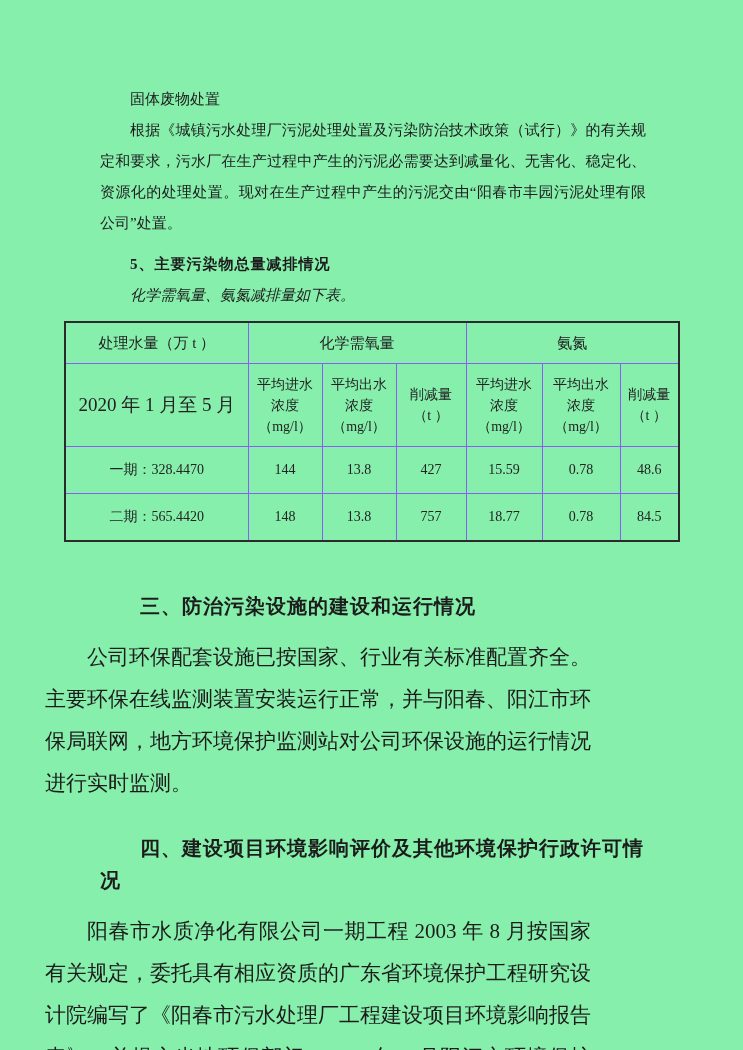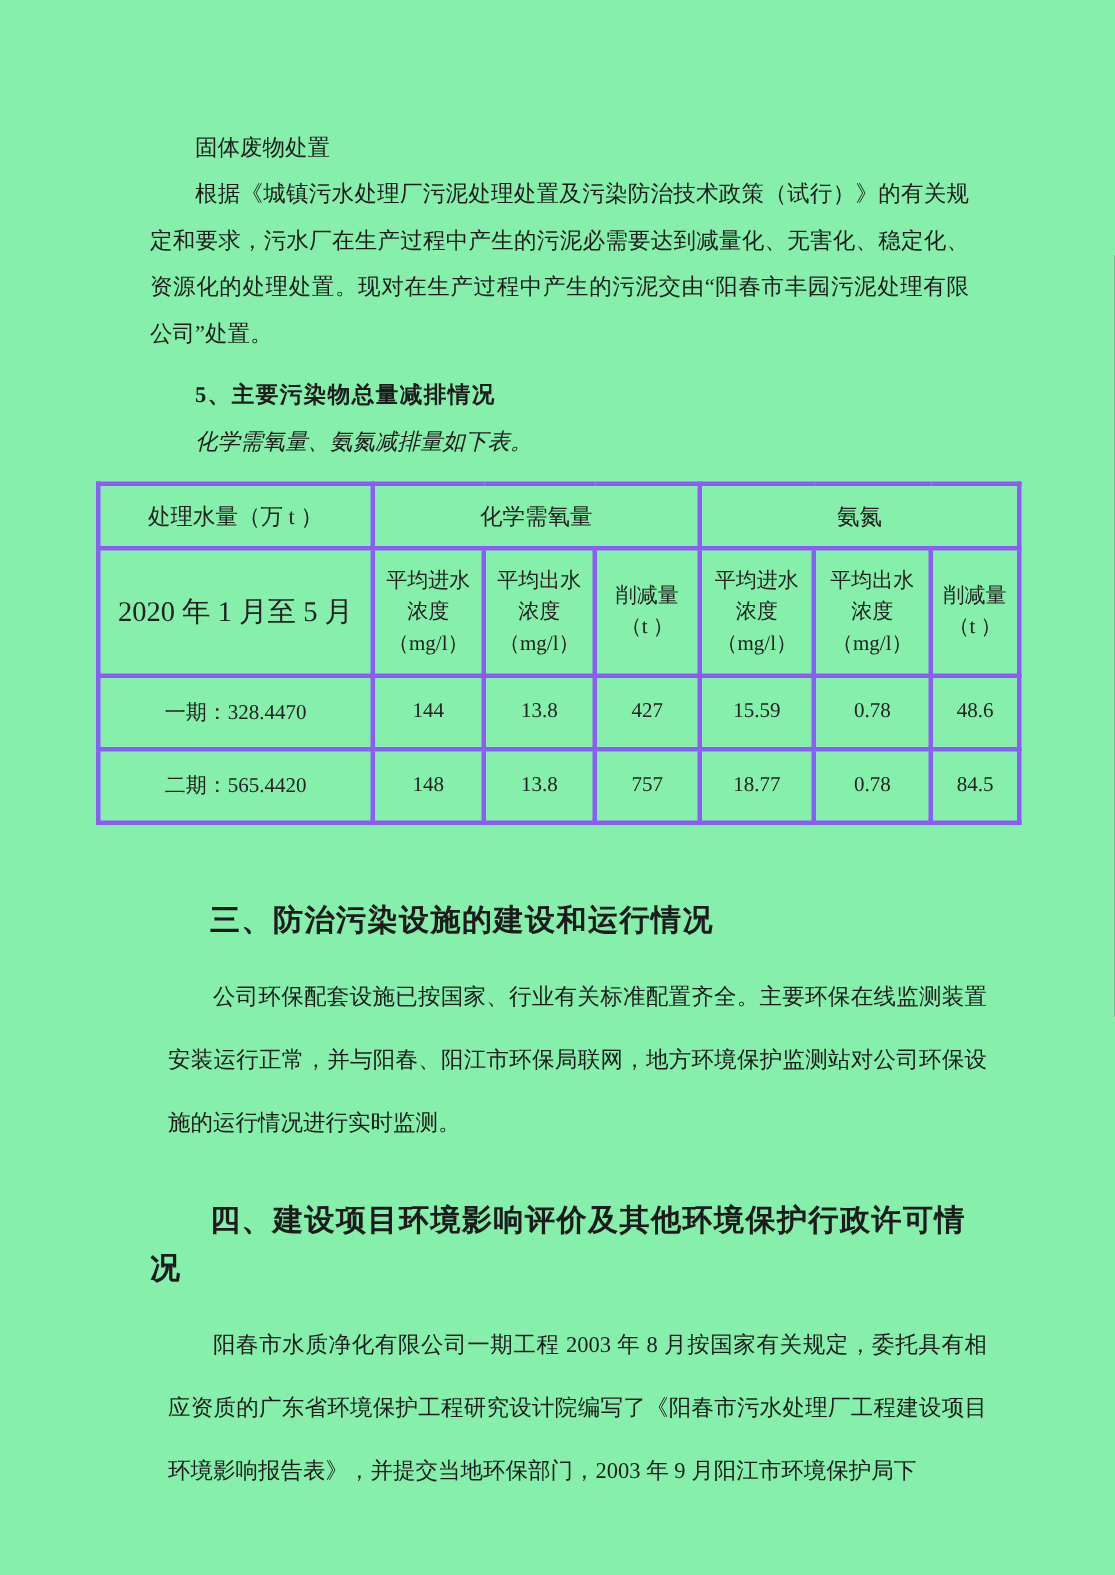--- a/index.html
+++ b/index.html
@@ -36,43 +36,43 @@
     width: 614px;
     margin: 10px 0 0 64px;
     border-collapse: collapse;
     table-layout: fixed;
     border: 2px solid #2b2b2b;
     font-size: 14px;
     text-align: center;
     color: #222;
   }
   table.data-table td {
-    border: 3px solid #8b5cf6;
+    border: 1px solid #8b5cf6;
     padding: 0 2px;
     vertical-align: middle;
   }
   tr.row-group td   { height: 40px; font-size: 15px; }
   tr.row-sub td     { height: 82px; }
   tr.row-data td    { height: 46px; }
   td.pre            { white-space: pre-line; line-height: 21px; }
   td.period-cell    { font-size: 19px; }
   .big-heading {
     width: 546px;
     margin: 48px 16px 0 100px;
     font-size: 20px;
     line-height: 32px;
     font-weight: bold;
     text-indent: 2em;
     letter-spacing: 1px;
   }
   .heading4 { margin-top: 28px; }
   .body-loose {
     width: 546px;
-    margin: 14px 0 0 112px;
-    font-size: 15px;
+    margin: 14px 0 0 45px;
+    font-size: 21px;
     line-height: 42px;
     text-align: justify;
     text-indent: 2em;
   }
 </style>
 </head>
 <body>
 
 <div class="page">
 

